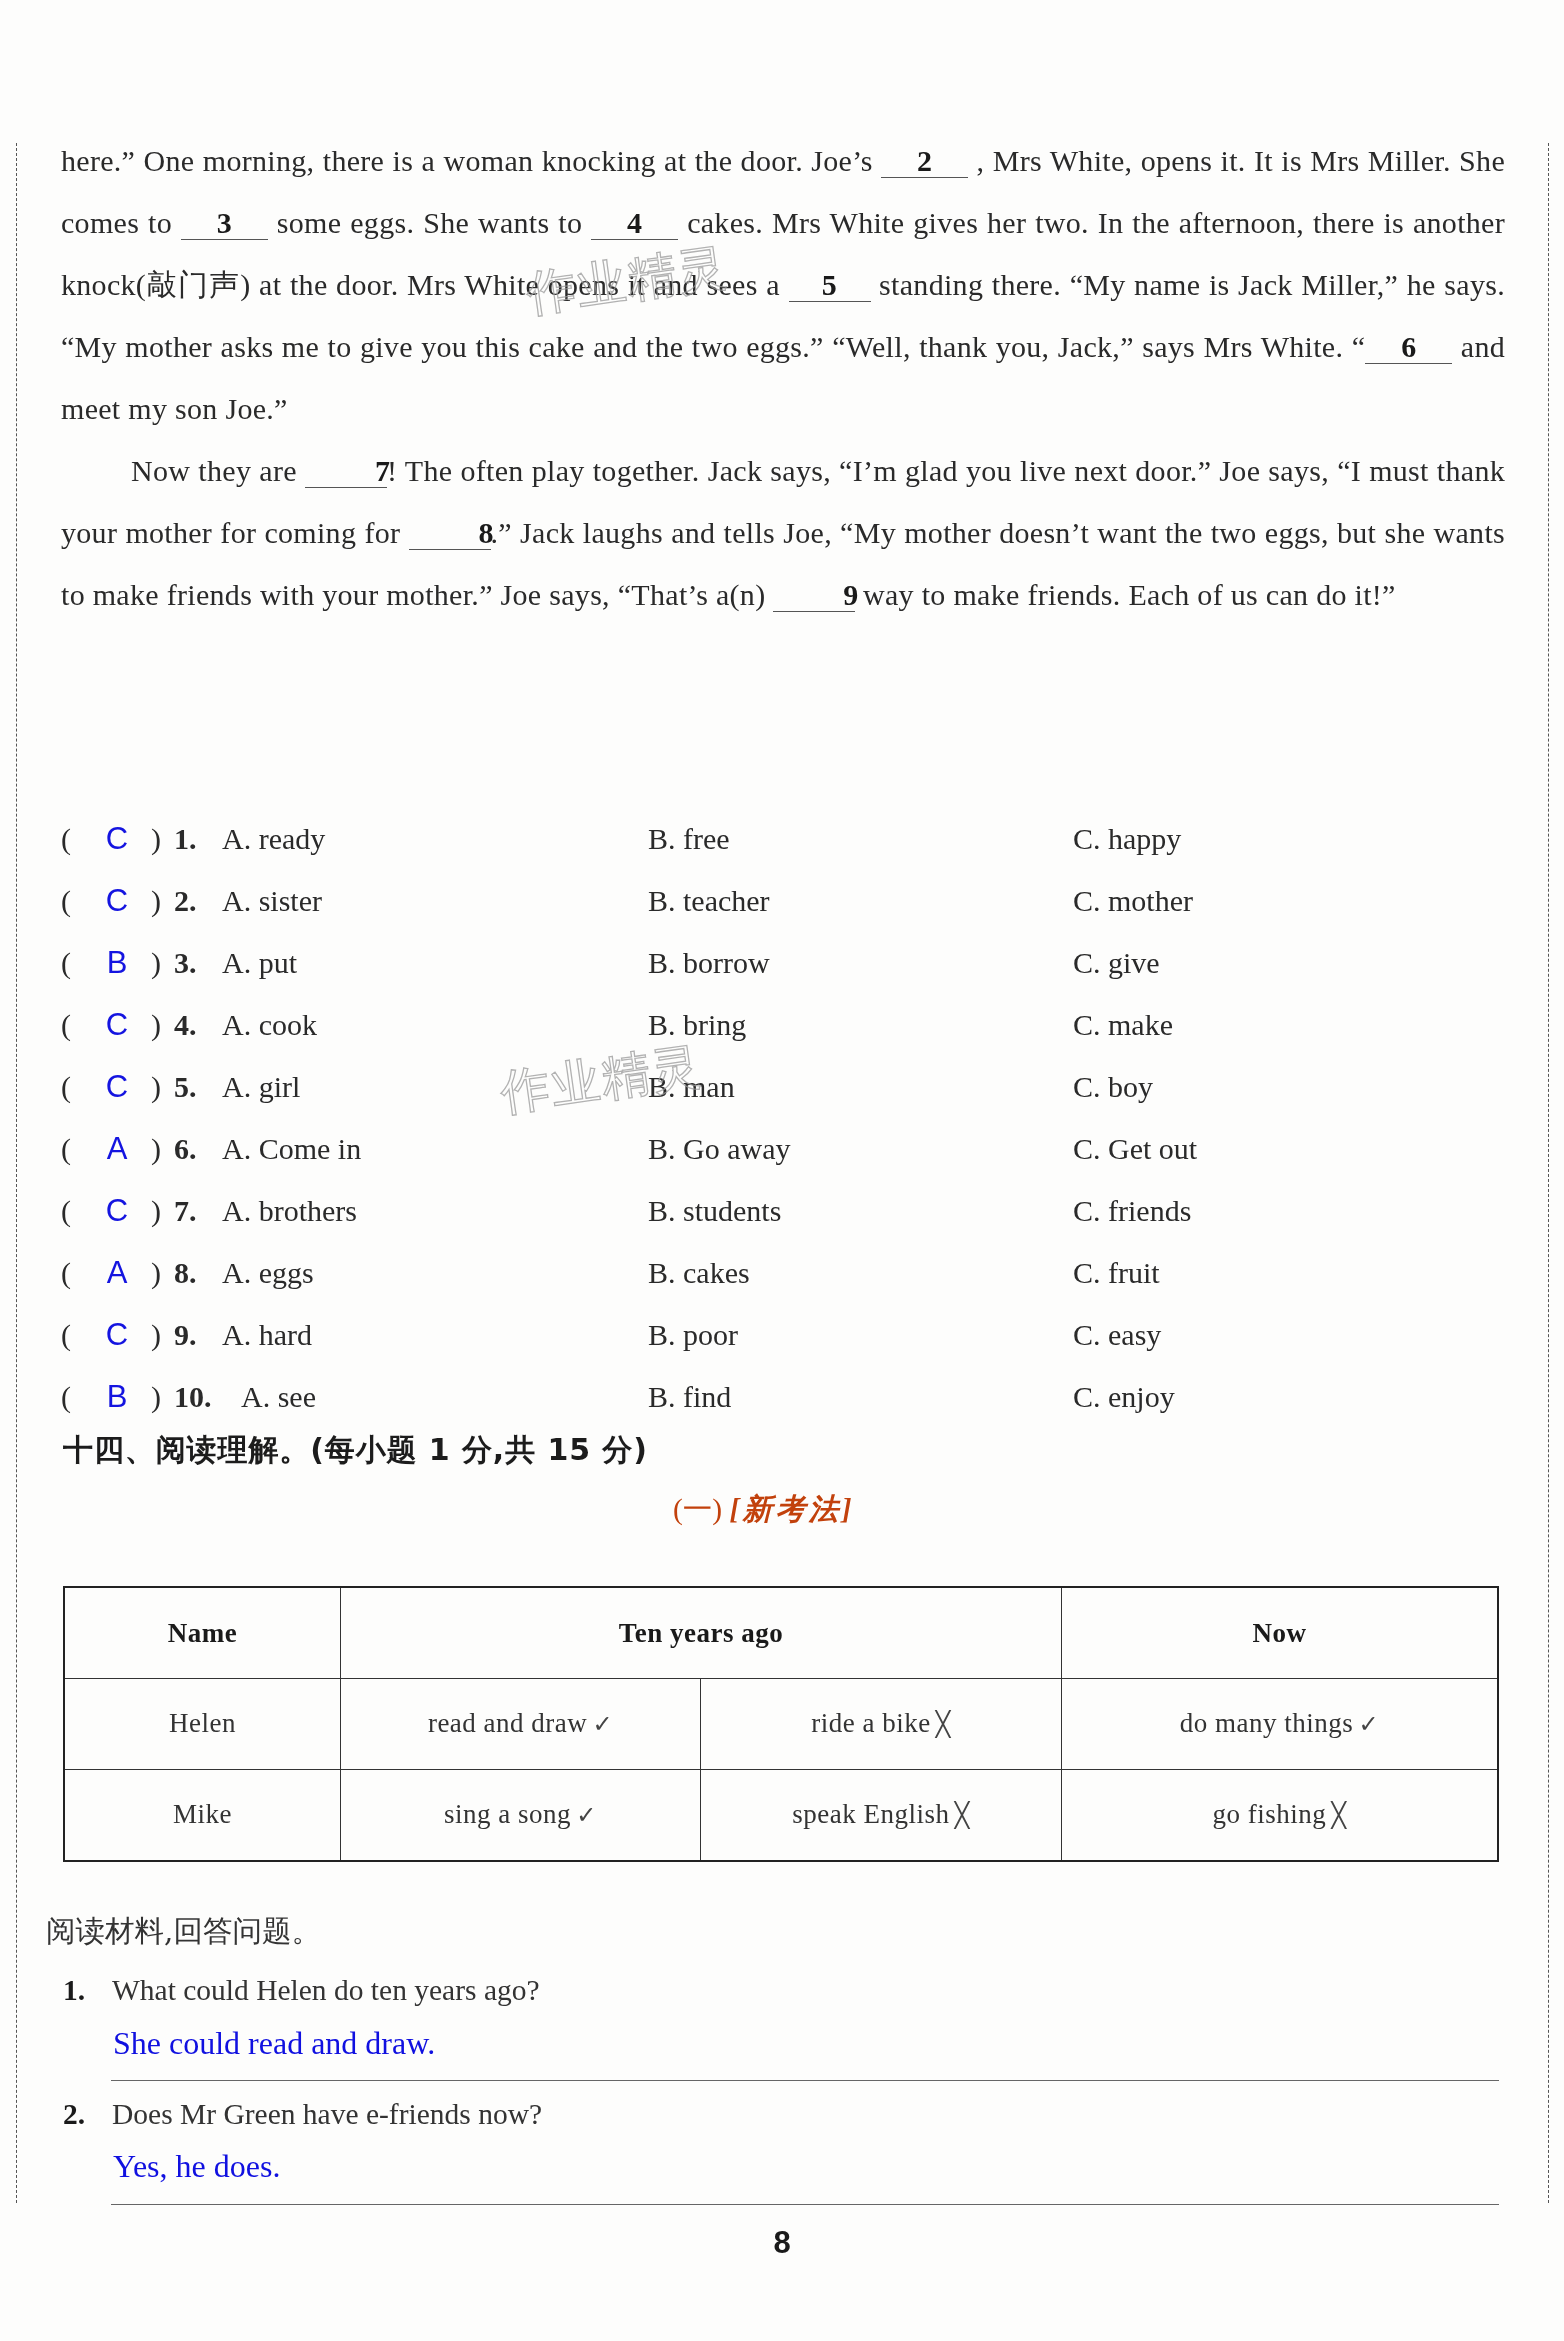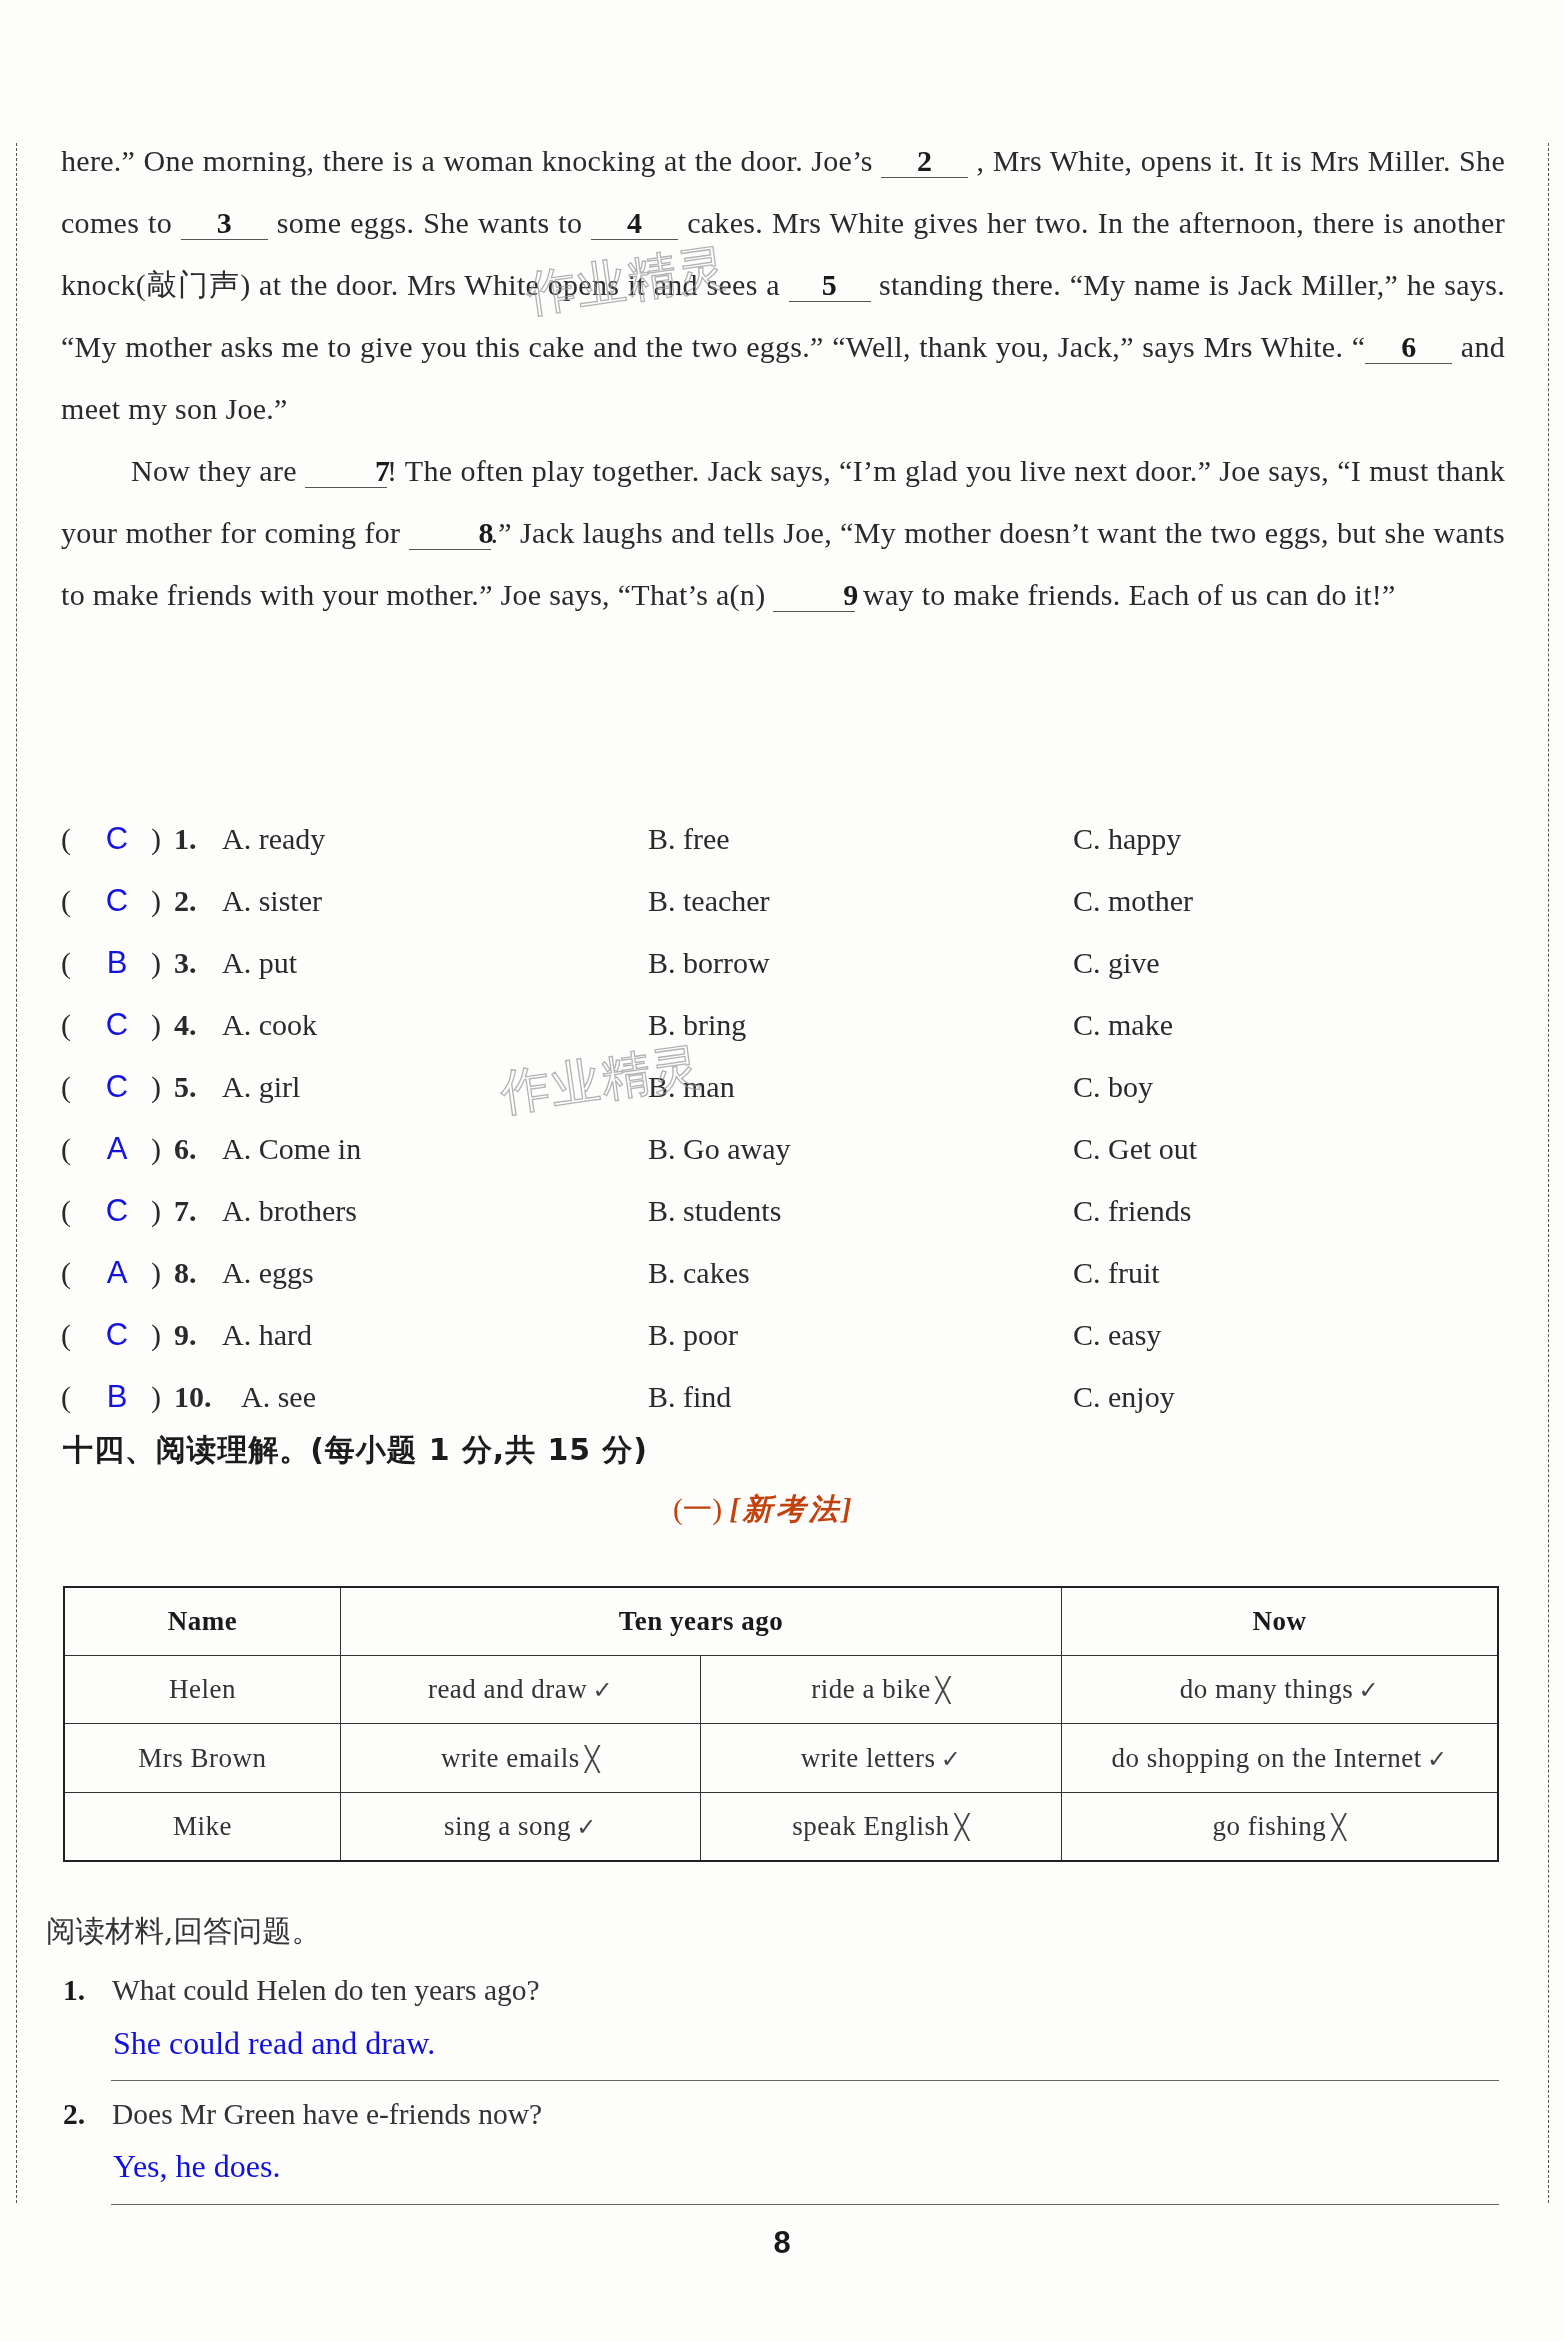--- a/index.html
+++ b/index.html
@@ -218,26 +218,20 @@
     <th colspan="2">Ten years ago</th>
     <th>Now</th>
   </tr>
   <tr>
     <td>Helen</td>
     <td class="col-a"><span>read and draw</span><span class="mark">✓</span></td>
     <td class="col-b"><span>ride a bike</span><span class="mark">╳</span></td>
     <td><span>do many things</span><span class="mark">✓</span></td>
   </tr>
   <tr>
-    <td>Mrs Brown</td>
-    <td><span>write emails</span><span class="mark">╳</span></td>
-    <td><span>write letters</span><span class="mark">✓</span></td>
-    <td><span>do shopping on the Internet</span><span class="mark">✓</span></td>
-  </tr>
-  <tr>
     <td>Mike</td>
     <td><span>sing a song</span><span class="mark">✓</span></td>
     <td><span>speak English</span><span class="mark">╳</span></td>
     <td><span>go fishing</span><span class="mark">╳</span></td>
   </tr>
 </tbody>
   </table>
 
 <div class="instruction">阅读材料,回答问题。</div>
 

